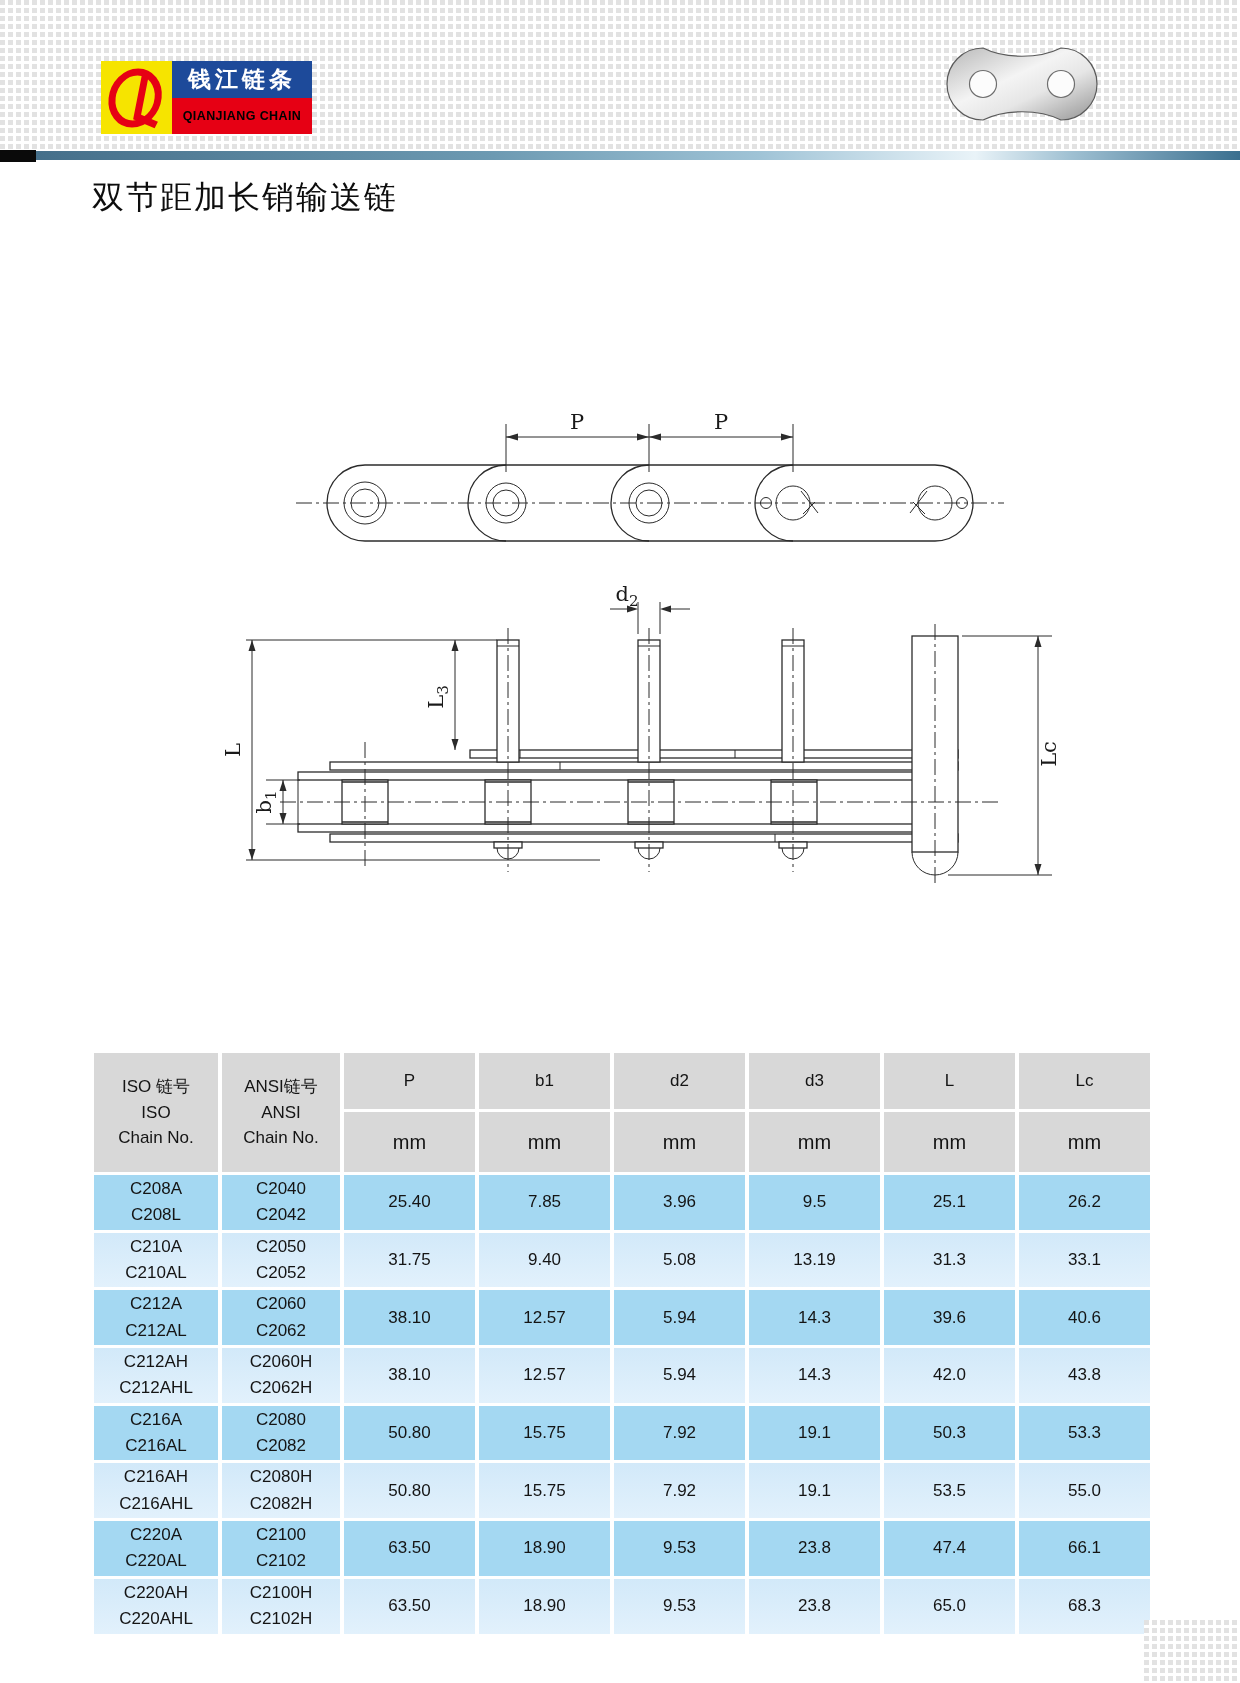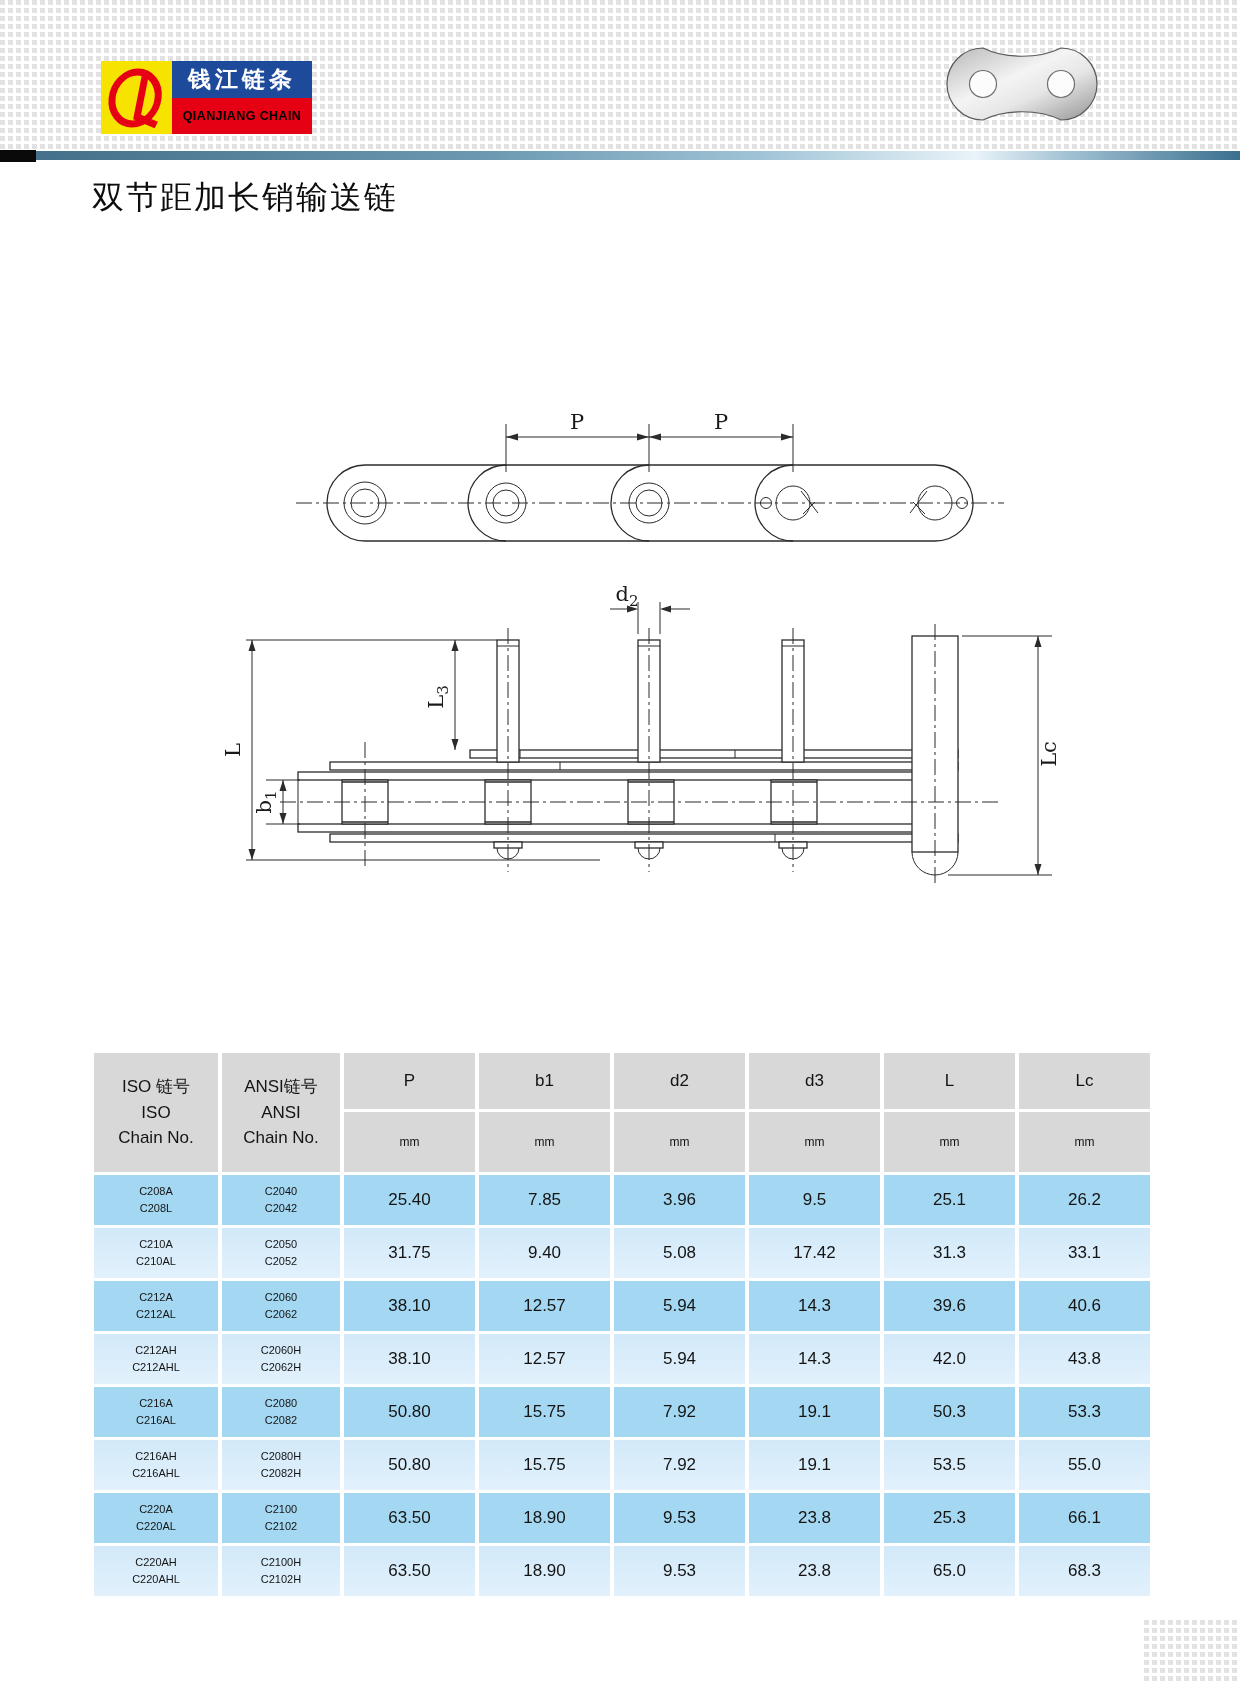--- a/index.html
+++ b/index.html
@@ -47,24 +47,24 @@
   .wh{fill:#fff;stroke:var(--ink);stroke-width:1.3;}
   .arr{fill:var(--ink);stroke:none;}
   .dimtext{font-family:"DejaVu Serif","Liberation Serif",serif;font-size:21px;fill:#1a1a1a;}
   .dimsub{font-size:15px;}
 
   table.spec{position:absolute;left:90px;top:1050px;width:1058px;border-collapse:separate;
     border-spacing:4px 3px;table-layout:fixed;}
   table.spec th,table.spec td{text-align:center;vertical-align:middle;color:#141414;font-weight:400;}
   table.spec thead th{background:var(--header-gray);font-size:17px;}
   table.spec thead tr.symrow th{height:56px;}
-  table.spec thead tr.unitrow th{height:60px;font-size:12px;}
+  table.spec thead tr.unitrow th{height:60px;font-size:20px;}
   th.chain-hdr{white-space:pre-line;line-height:1.5;font-size:16.5px;}
   table.spec tbody td{height:50px;font-size:17px;padding:1px 2px;}
-  table.spec tbody td.chain-no{white-space:pre-line;line-height:1.55;font-size:11px;}
+  table.spec tbody td.chain-no{white-space:pre-line;line-height:1.55;font-size:17px;}
   tr.row-dark td{background:var(--row-blue-dark);}
   tr.row-light td{background:linear-gradient(180deg,#d2e9f9,#e2f1fc);}
 </style>
 </head>
 <body>
 
 <div class="page">
 
   <div class="header-band dotpattern"></div>
 
@@ -268,21 +268,21 @@
           <td>26.2</td>
         </tr>
         <tr class="row-light">
           <td class="chain-no">C210A
 C210AL</td>
           <td class="chain-no">C2050
 C2052</td>
           <td>31.75</td>
           <td>9.40</td>
           <td>5.08</td>
-          <td>17.42</td>
+          <td>13.19</td>
           <td>31.3</td>
           <td>33.1</td>
         </tr>
         <tr class="row-dark">
           <td class="chain-no">C212A
 C212AL</td>
           <td class="chain-no">C2060
 C2062</td>
           <td>38.10</td>
           <td>12.57</td>
@@ -329,21 +329,21 @@
         </tr>
         <tr class="row-dark">
           <td class="chain-no">C220A
 C220AL</td>
           <td class="chain-no">C2100
 C2102</td>
           <td>63.50</td>
           <td>18.90</td>
           <td>9.53</td>
           <td>23.8</td>
-          <td>25.3</td>
+          <td>47.4</td>
           <td>66.1</td>
         </tr>
         <tr class="row-light">
           <td class="chain-no">C220AH
 C220AHL</td>
           <td class="chain-no">C2100H
 C2102H</td>
           <td>63.50</td>
           <td>18.90</td>
           <td>9.53</td>

